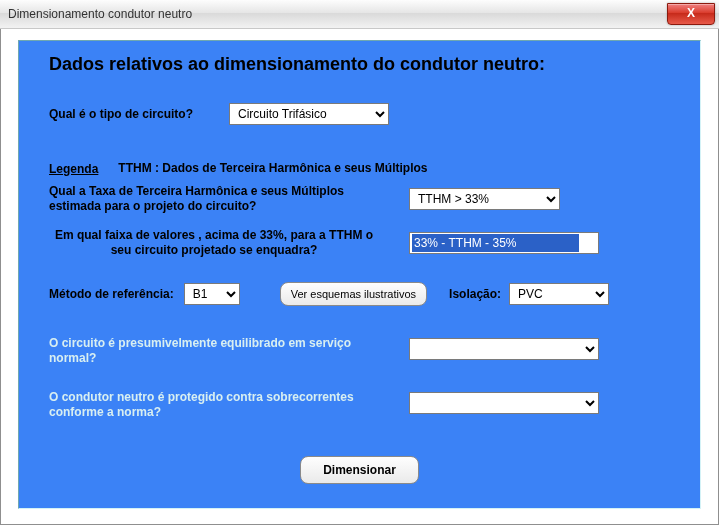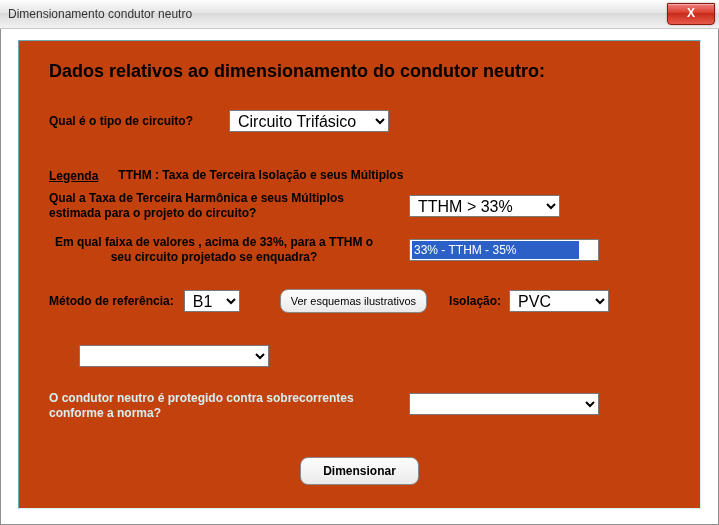--- a/index.html
+++ b/index.html
@@ -49,26 +49,26 @@
     cursor: pointer;
     box-shadow: 0 0 2px rgba(0,0,0,.3), inset 0 1px 0 rgba(255,255,255,.35);
     font-family: Arial, sans-serif;
   }
   .panel {
     position: absolute;
     left: 18px;
     right: 18px;
     top: 40px;
     bottom: 16px;
-    background: #c2410c;
+    background: #3b82f6;
     border-top: 1px solid #6fa8b0;
     border-left: 1px solid #6fa8b0;
     border-right: 1px solid #d4f2f6;
     border-bottom: 1px solid #d4f2f6;
-    padding: 20px 30px 14px 30px;
+    padding: 13px 30px 14px 30px;
     box-sizing: border-box;
   }
   .heading {
     font-size: 18px;
     font-weight: bold;
     color: #000;
     margin: 0 0 28px 0;
   }
   .row {
     display: flex;
@@ -86,21 +86,21 @@
     line-height: 1.25;
   }
   .legend {
     text-decoration: underline;
     font-weight: bold;
     color: #000;
     margin-right: 20px;
   }
   select.combo {
     font-family: Tahoma, Arial, sans-serif;
-    font-size: 16px;
+    font-size: 12px;
     background: #fff;
     border: 1px solid #7a7a7a;
     height: 22px;
     padding: 1px 2px 1px 4px;
     box-sizing: border-box;
   }
   select.combo.highlight { }
   select.combo.highlight option:checked {
     
   }
@@ -168,21 +168,21 @@
       <select class="combo" style="width:160px;">
         <option>Circuito Trifásico</option>
       </select>
     </div>
 
     <div class="spacer-lg"></div>
     <div class="spacer-sm"></div>
 
     <div class="row">
       <span class="legend">Legenda</span>
-      <span class="label">TTHM : Taxa de Terceira Isolação e seus Múltiplos</span>
+      <span class="label">TTHM : Dados de Terceira Harmônica e seus Múltiplos</span>
     </div>
 
     <div class="row" style="align-items:flex-start;">
       <span class="label" style="width:330px;">Qual a Taxa de Terceira Harmônica e seus Múltiplos estimada para o projeto do circuito?</span>
       <div style="width:30px;"></div>
       <select class="combo" style="width:151px; margin-top:4px;">
         <option>TTHM &gt; 33%</option>
       </select>
     </div>
 
@@ -212,20 +212,21 @@
       <span class="label">Isolação:</span>
       <div style="width:8px;"></div>
       <select class="combo" style="width:100px;">
         <option>PVC</option>
       </select>
     </div>
 
     <div class="spacer-lg"></div>
 
     <div class="row" style="align-items:flex-start;">
+      <span class="dim-label" style="width:330px;">O circuito é presumivelmente equilibrado em serviço normal?</span>
       <div style="width:30px;"></div>
       <select class="combo" style="width:190px; margin-top:2px;">
         <option></option>
       </select>
     </div>
 
     <div class="spacer-md"></div>
 
     <div class="row" style="align-items:flex-start;">
       <span class="dim-label" style="width:330px;">O condutor neutro é protegido contra sobrecorrentes conforme a norma?</span>

